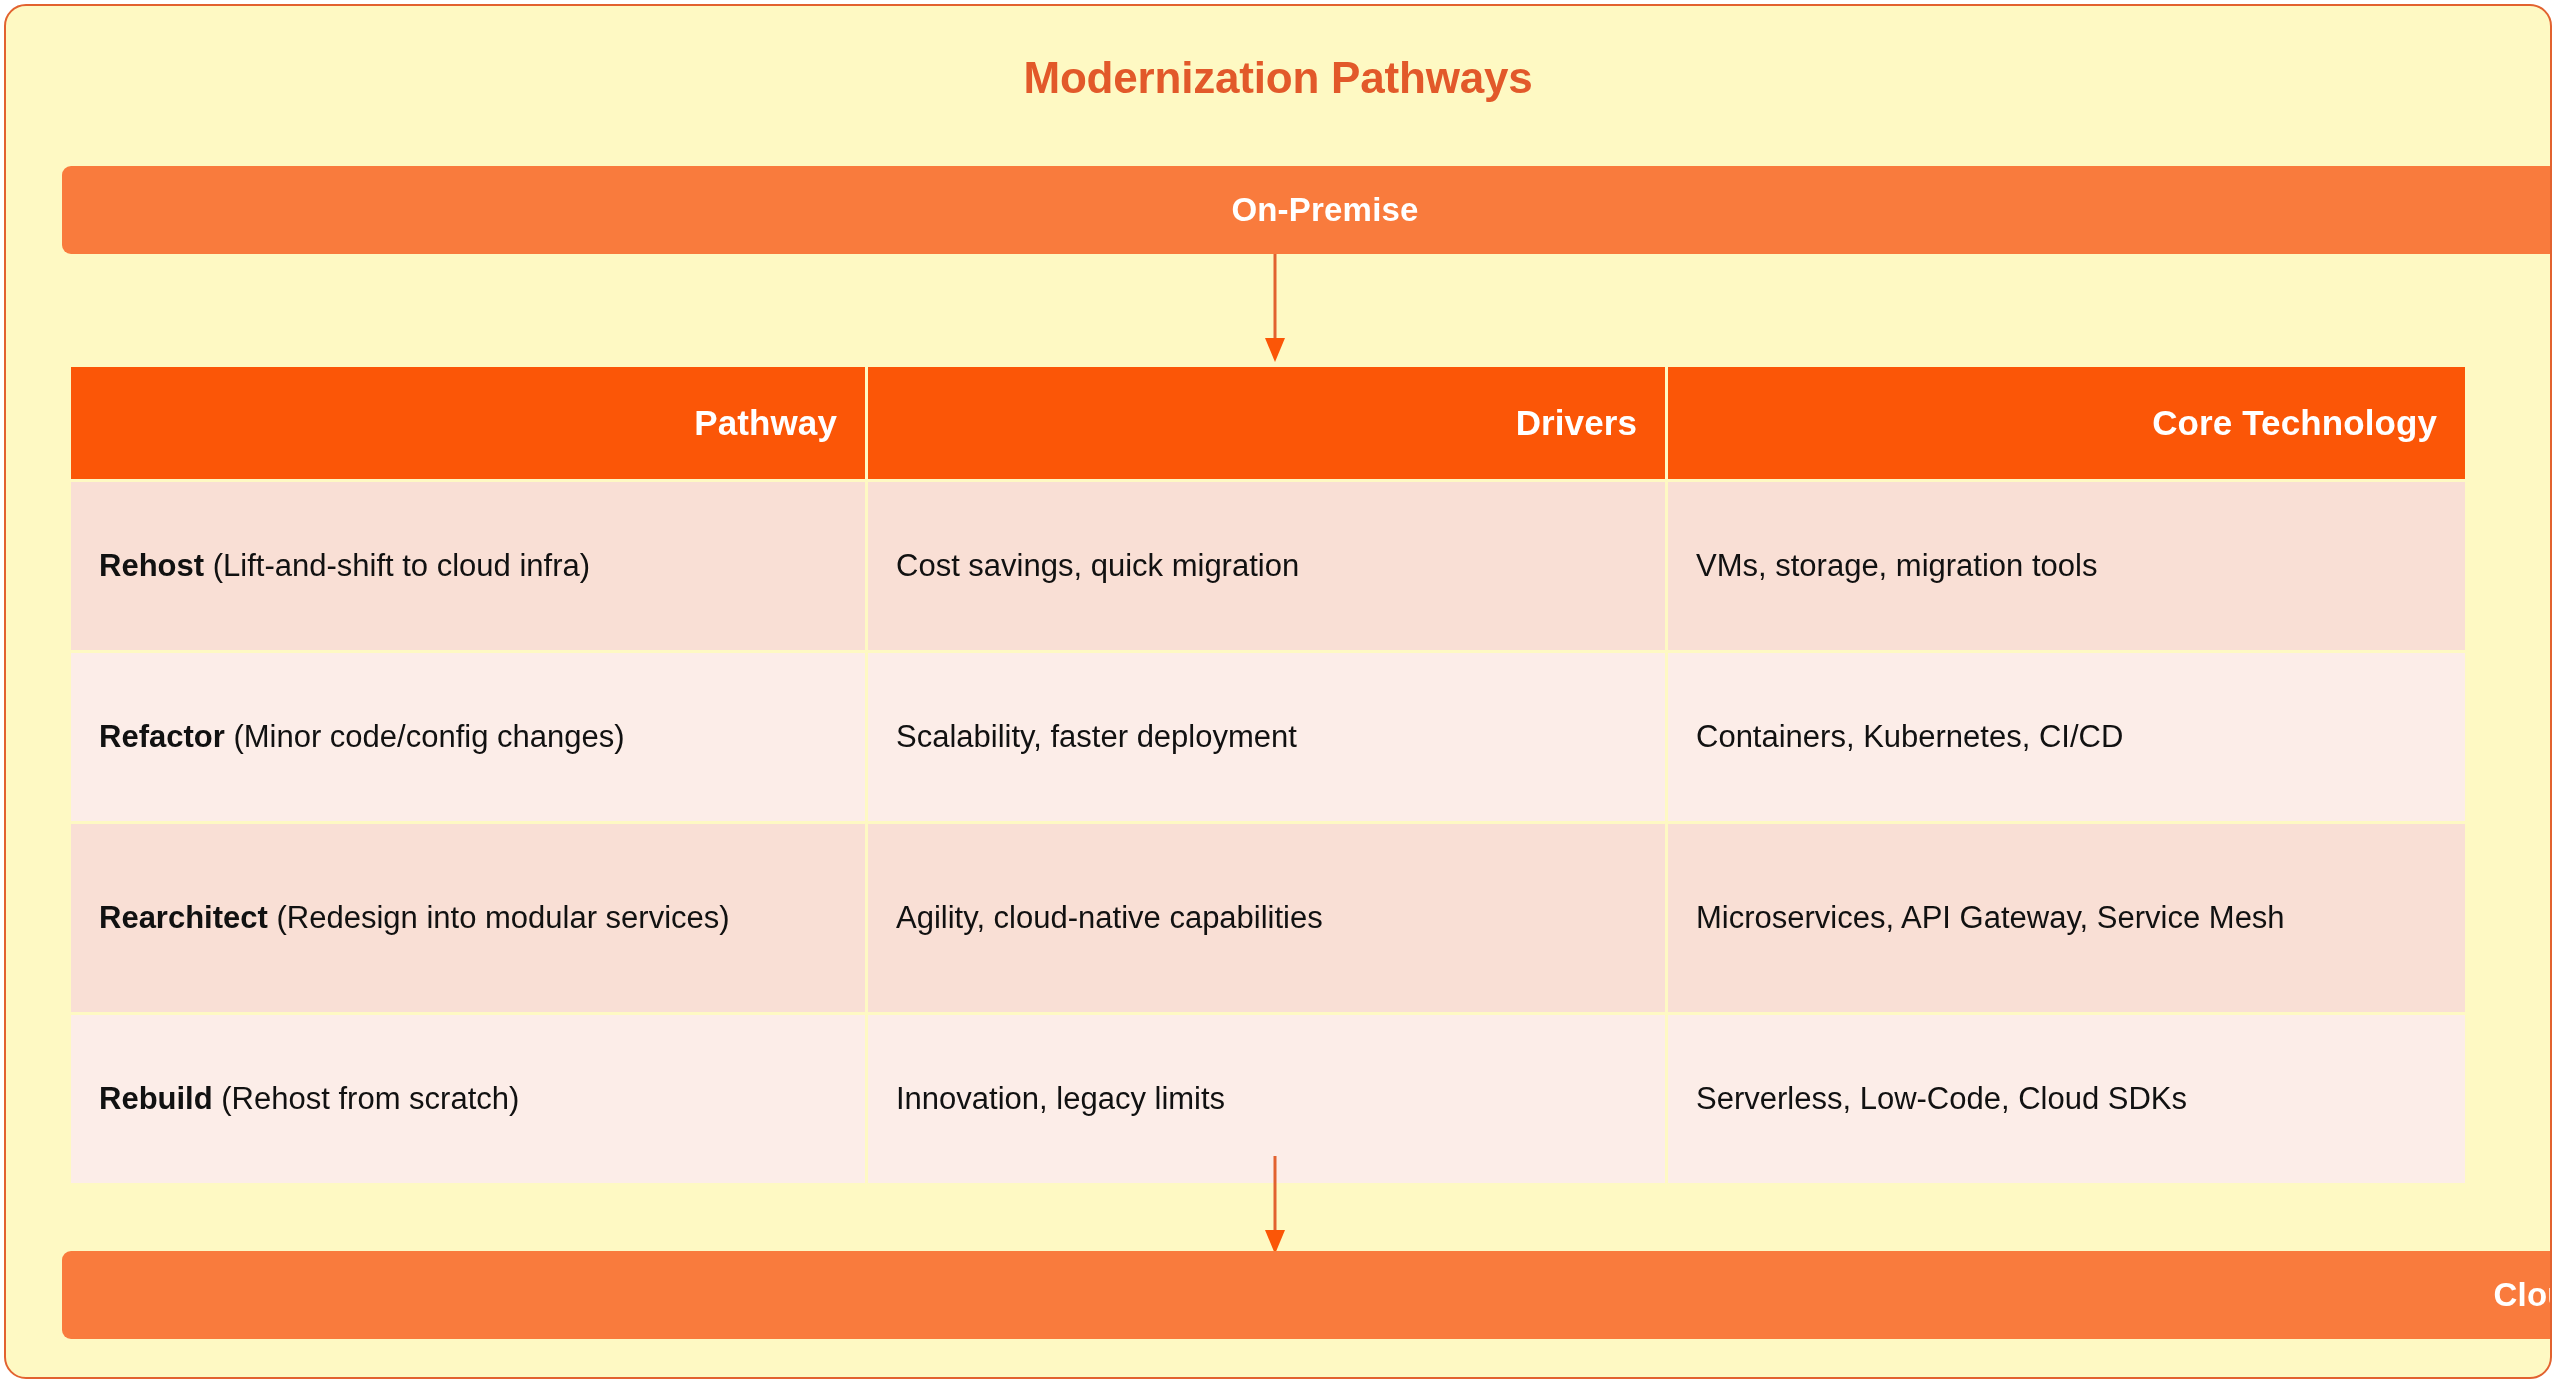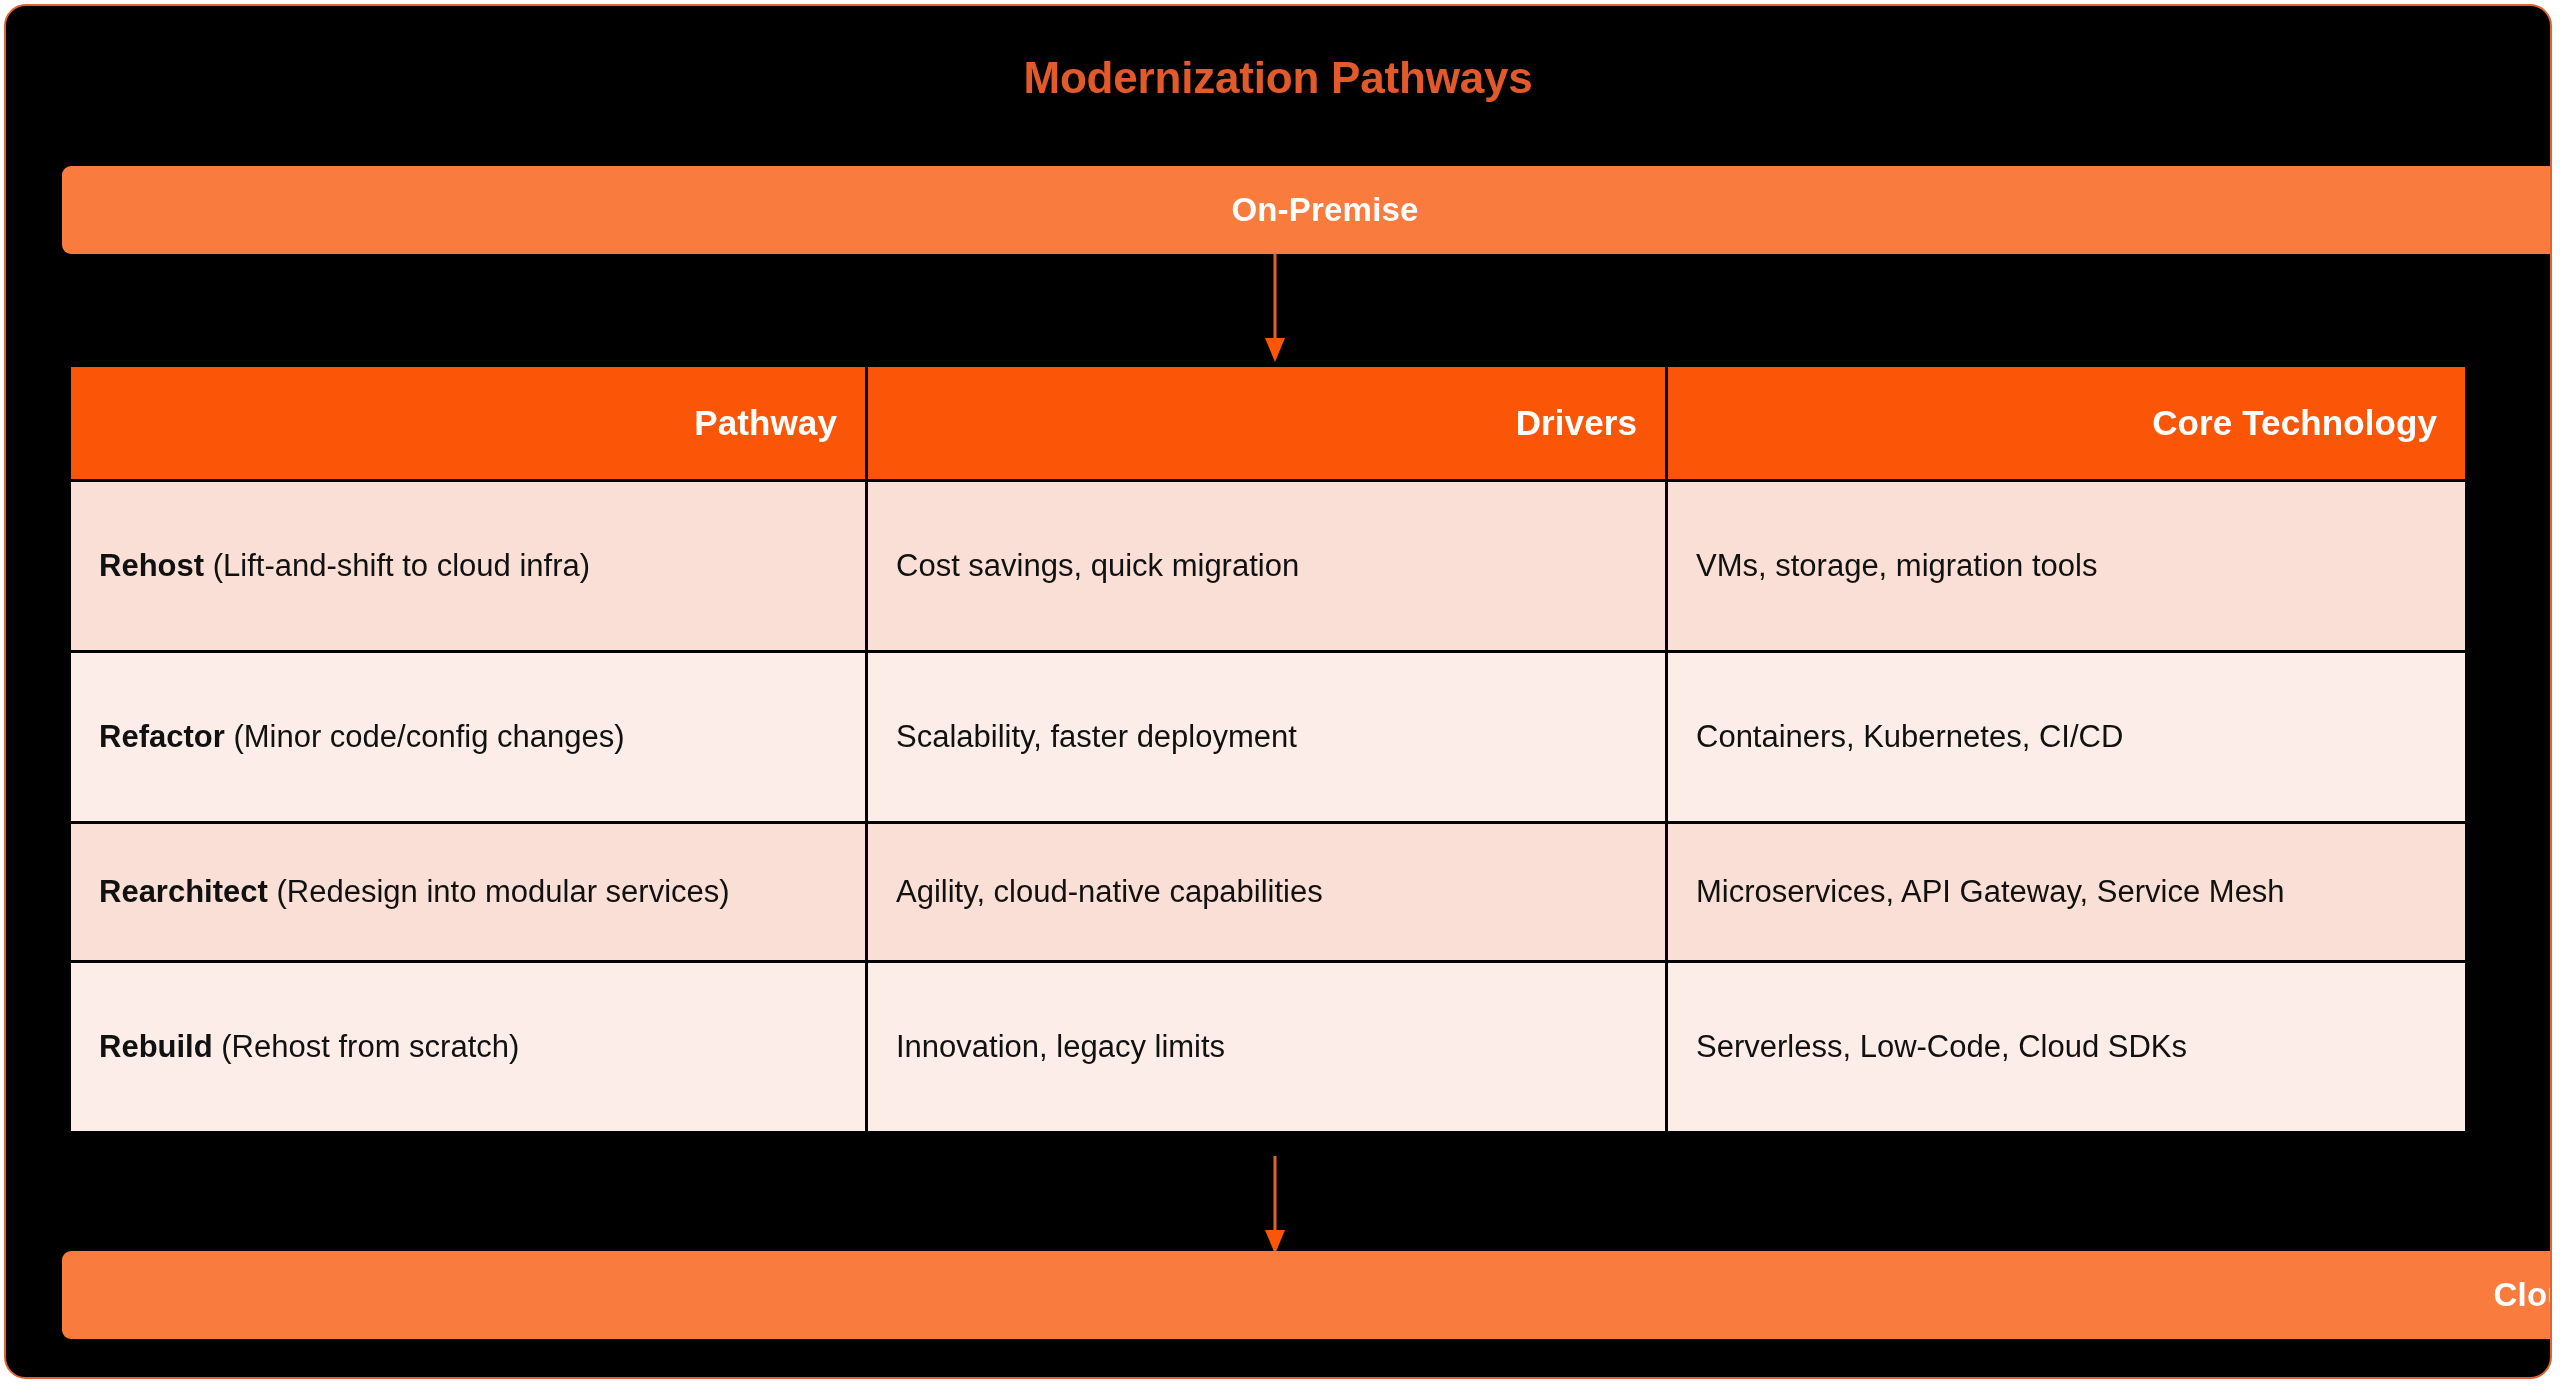--- a/index.html
+++ b/index.html
@@ -17,21 +17,21 @@
   
   .card {
     position: absolute;
     left: 4px;
     top: 4px;
     width: 2548px;
     height: 1375px;
     box-sizing: border-box;
     border: 2px solid #e2622f;
     border-radius: 22px;
-    background: #000000;
+    background: #fef9c3;
     overflow: hidden;
   }
 
   
   .title {
     position: absolute;
     left: 0;
     top: 47px;
     width: 100%;
     text-align: center;
@@ -101,21 +101,21 @@
 
   .tbl tbody td {
     color: #111111;
     font-size: 31px;
     font-weight: 400;
     line-height: 1.32;
     height: 168px;
   }
   .tbl tbody tr.odd  td { background: #f9dfd5; }
   .tbl tbody tr.even td { background: #fcede8; }
-  .tbl tbody tr.tall td { height: 136px; }
+  .tbl tbody tr.tall td { height: 188px; }
 
   .pathway-name { font-weight: 700; }
   .pathway-desc { font-weight: 400; }
 </style>
 </head>
 <body>
 
 <div class="card">
 
   <div class="title">Modernization Pathways</div>

